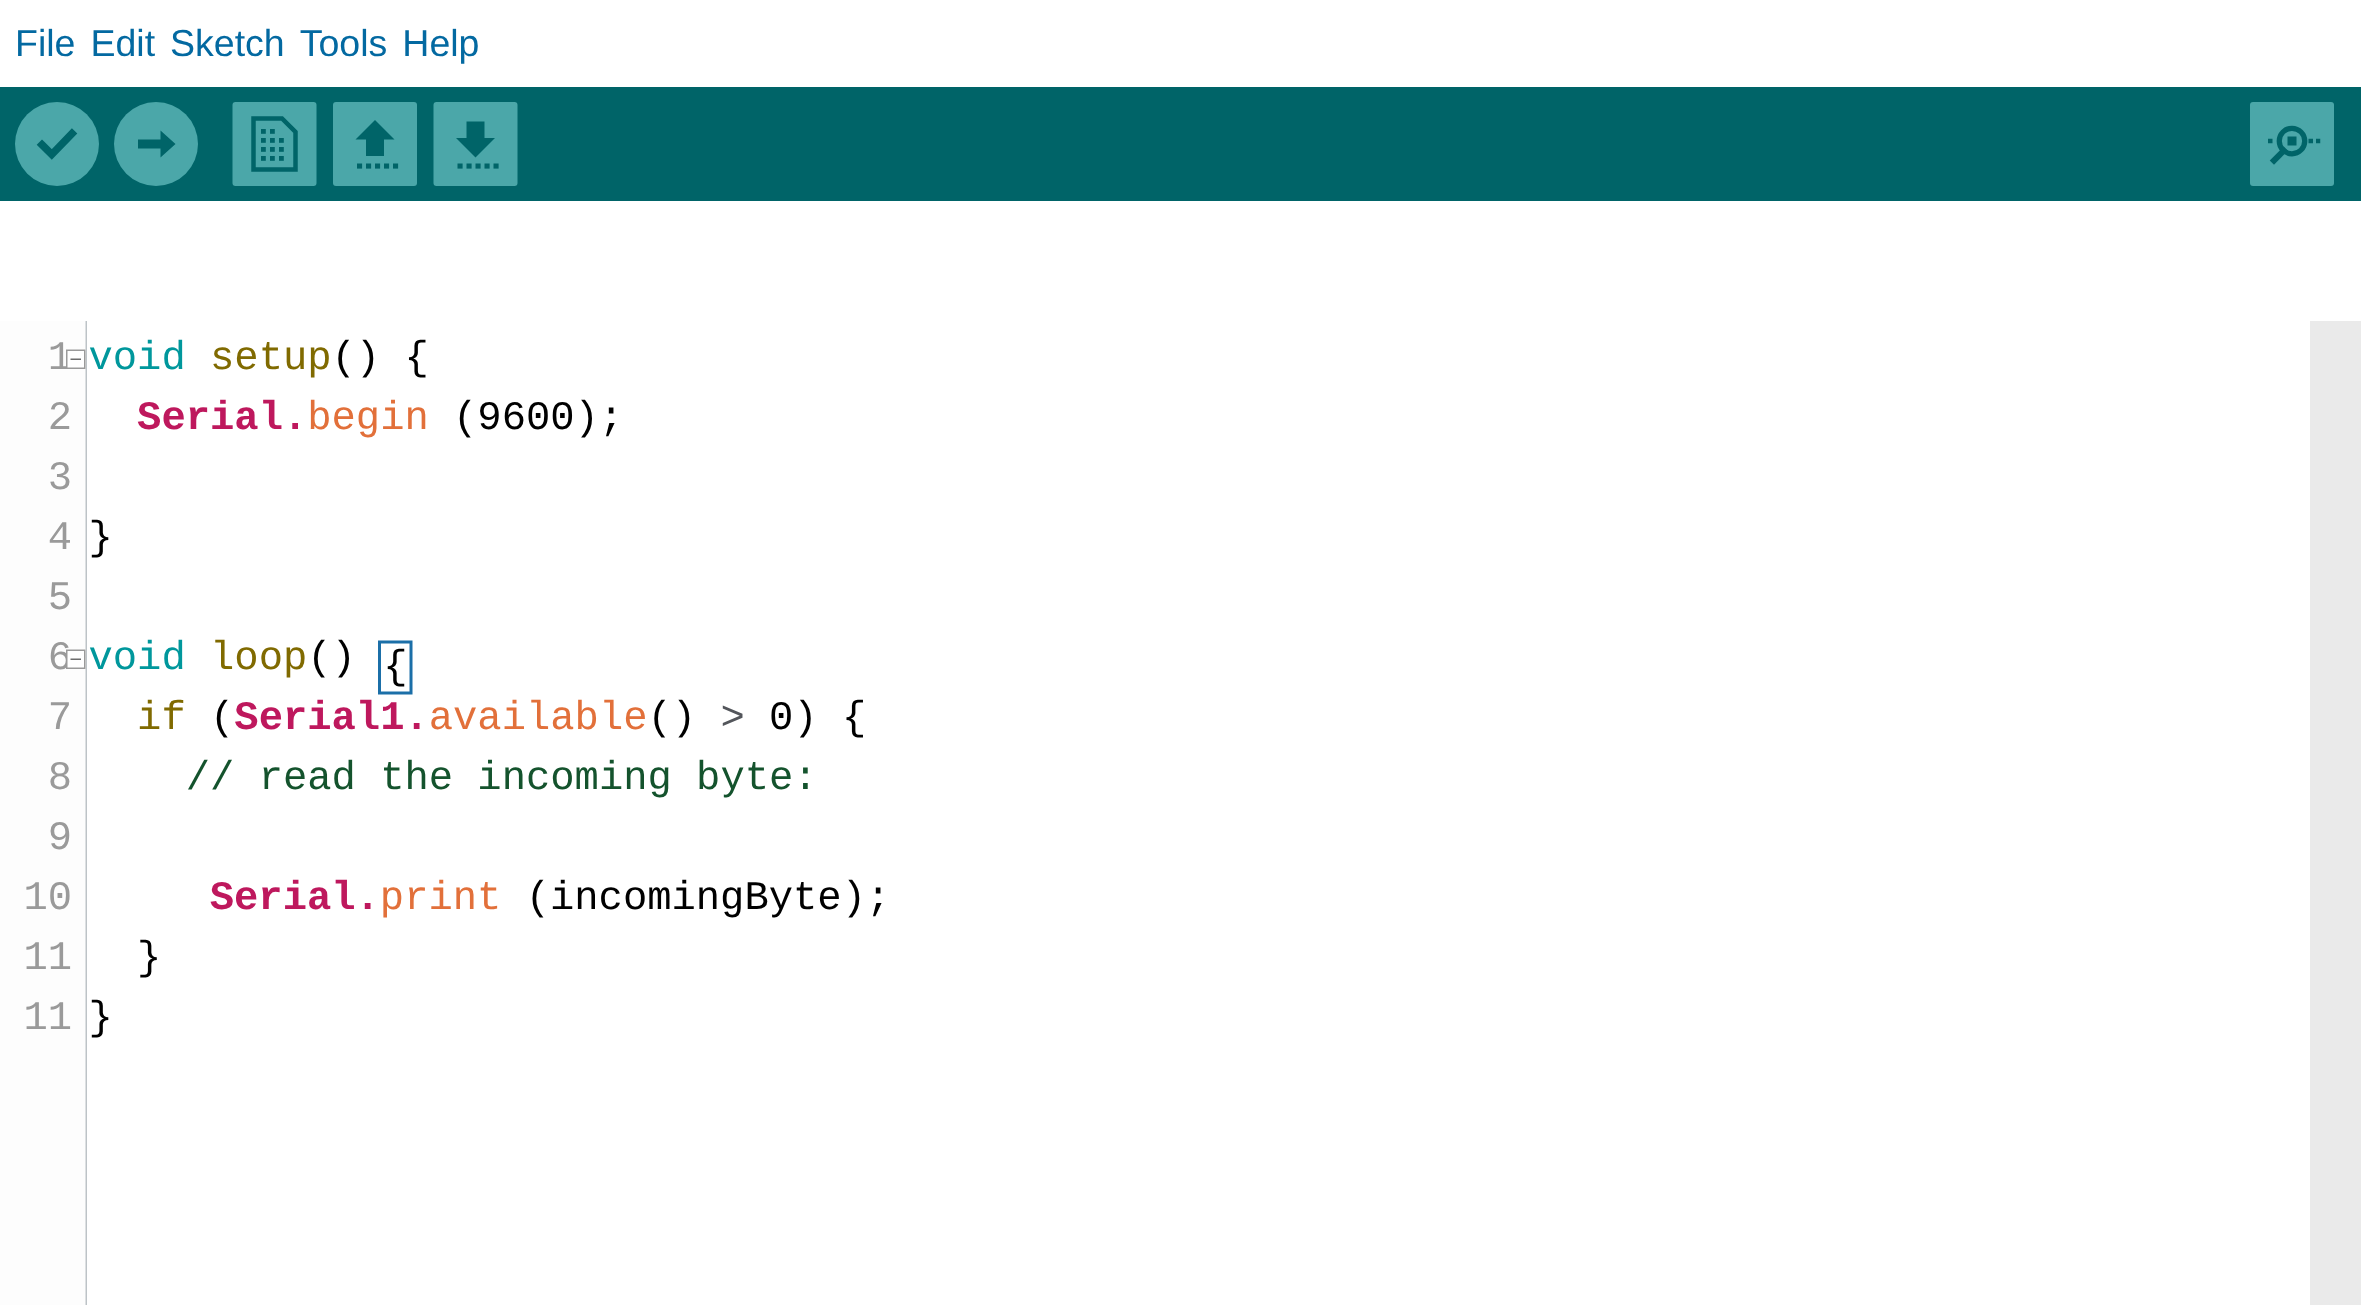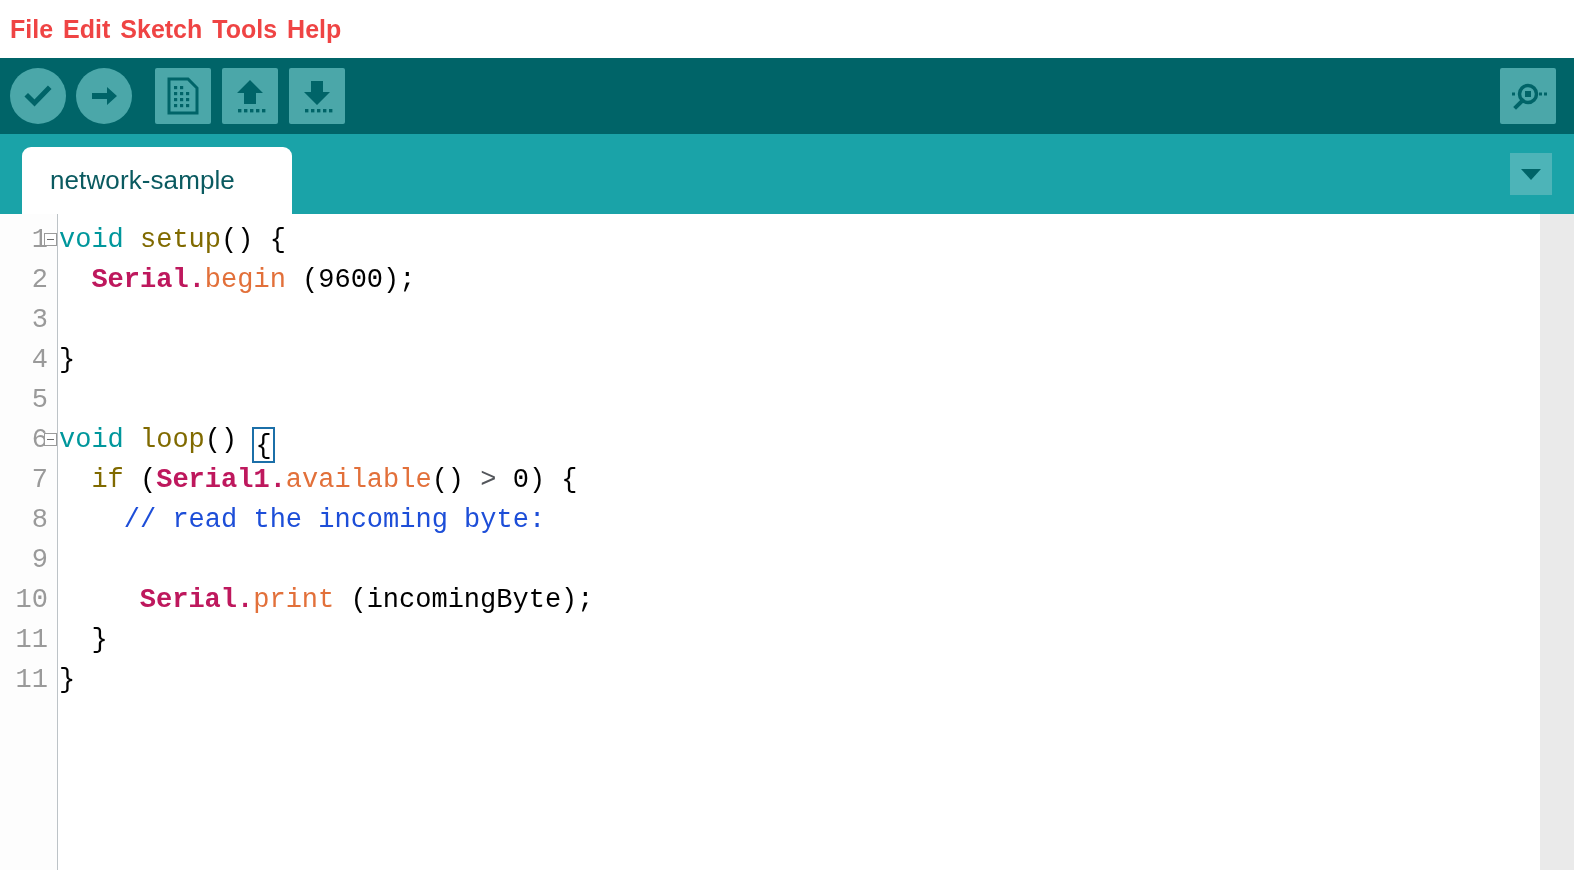--- a/index.html
+++ b/index.html
@@ -28,26 +28,25 @@
     height: 58px;
     background: #ffffff;
     display: flex;
     align-items: center;
     padding-left: 5px;
     box-sizing: border-box;
   }
   .menu-item {
     font-family: "Liberation Sans", sans-serif;
     font-size: 25px;
-    color: #ef4444;
+    color: #0369a1;
     padding: 0 5px;
     line-height: 1;
     white-space: nowrap;
     cursor: default;
-    font-weight: bold;
   }
 
   
   .toolbar {
     position: absolute;
     left: 0; top: 58px;
     width: 1574px;
     height: 76px;
     background: #006468;
     box-sizing: border-box;
@@ -197,21 +196,21 @@
     background: #6d6d6d;
   }
 
   
   .t-kw    { color: #00979c; }              
   .t-fn    { color: #806a00; }              
   .t-obj   { color: #be185d; font-weight: bold; }  
   .t-meth  { color: #e2703a; }              
   .t-plain { color: #000000; }
   .t-op    { color: #53565b; }
-  .t-cmt   { color: #1d4ed8; }
+  .t-cmt   { color: #14532d; }
 
   .bracket-hl {
     display: inline-block;
     border: 2px solid #1b6fa8;
     box-sizing: border-box;
     padding: 0 1px;
     margin: 0 -1px;
     line-height: 34px;
     height: 36px;
     vertical-align: -6px;
@@ -295,30 +294,20 @@
         <rect x="16" y="12" width="6" height="6" fill="#006468"></rect>
         <line x1="13.5" y1="21.5" x2="7" y2="28" stroke="#006468" stroke-width="4" stroke-linecap="square"></line>
         <rect x="3" y="13.5" width="3" height="3" fill="#006468"></rect>
         <rect x="30" y="13.5" width="3" height="3" fill="#006468"></rect>
         <rect x="35" y="13.5" width="3" height="3" fill="#006468"></rect>
       </svg>
     </div>
 
   </div>
 
-  <div class="tabbar">
-    <div class="sketch-tab">
-      <span>network-sample</span>
-    </div>
-    <div class="tab-menu-btn">
-      <svg width="24" height="16" viewBox="0 0 24 16">
-        <path d="M2 3 L22 3 L12 14 Z" fill="#006468"></path>
-      </svg>
-    </div>
-  </div>
 
   <div class="editor">
     <div class="gutter" id="gutter">
         <div class="ln" style="top: 6px;">1</div>
         <div class="fold" style="top: 19px;"></div>
         <div class="ln" style="top: 46px;">2</div>
         <div class="ln" style="top: 86px;">3</div>
         <div class="ln" style="top: 126px;">4</div>
         <div class="ln" style="top: 166px;">5</div>
         <div class="ln" style="top: 206px;">6</div>

